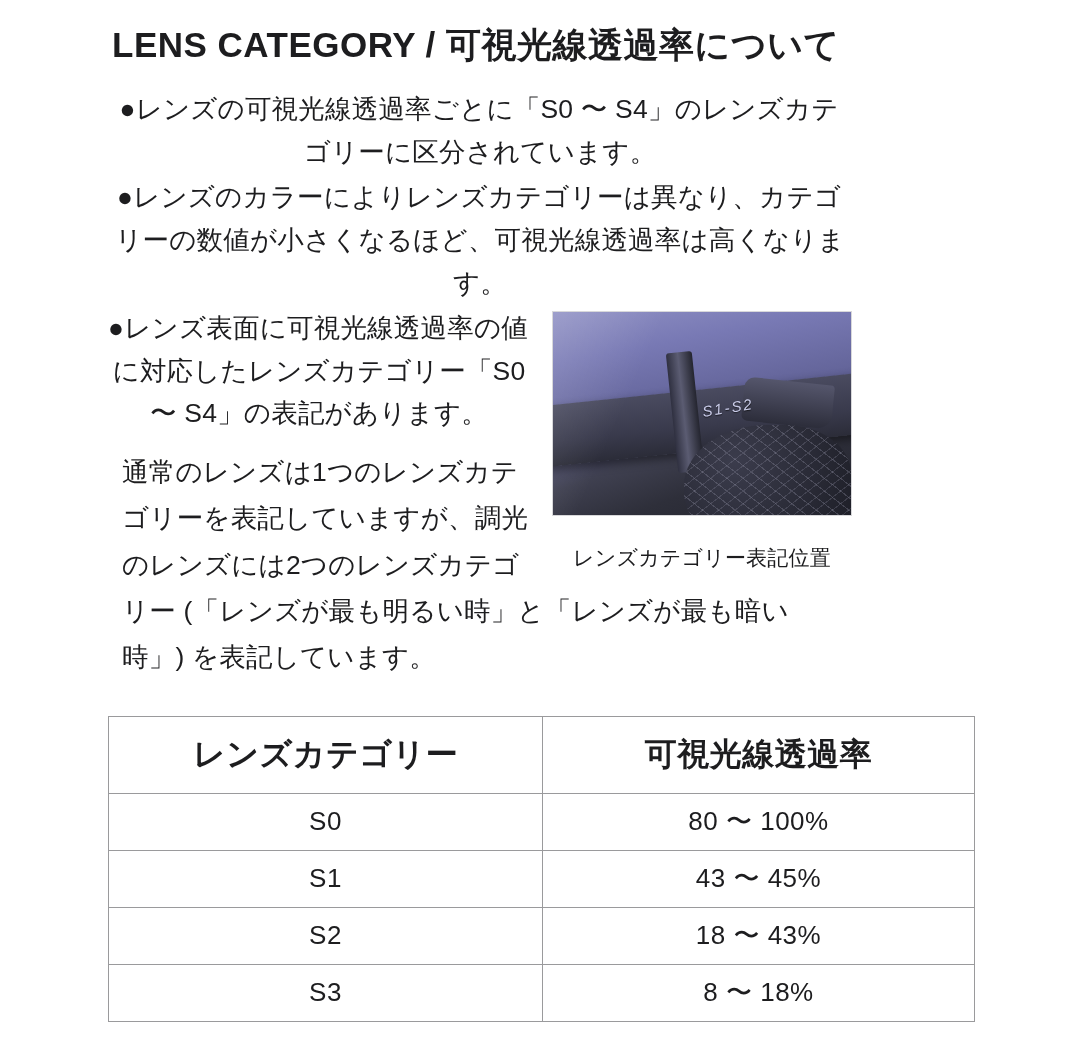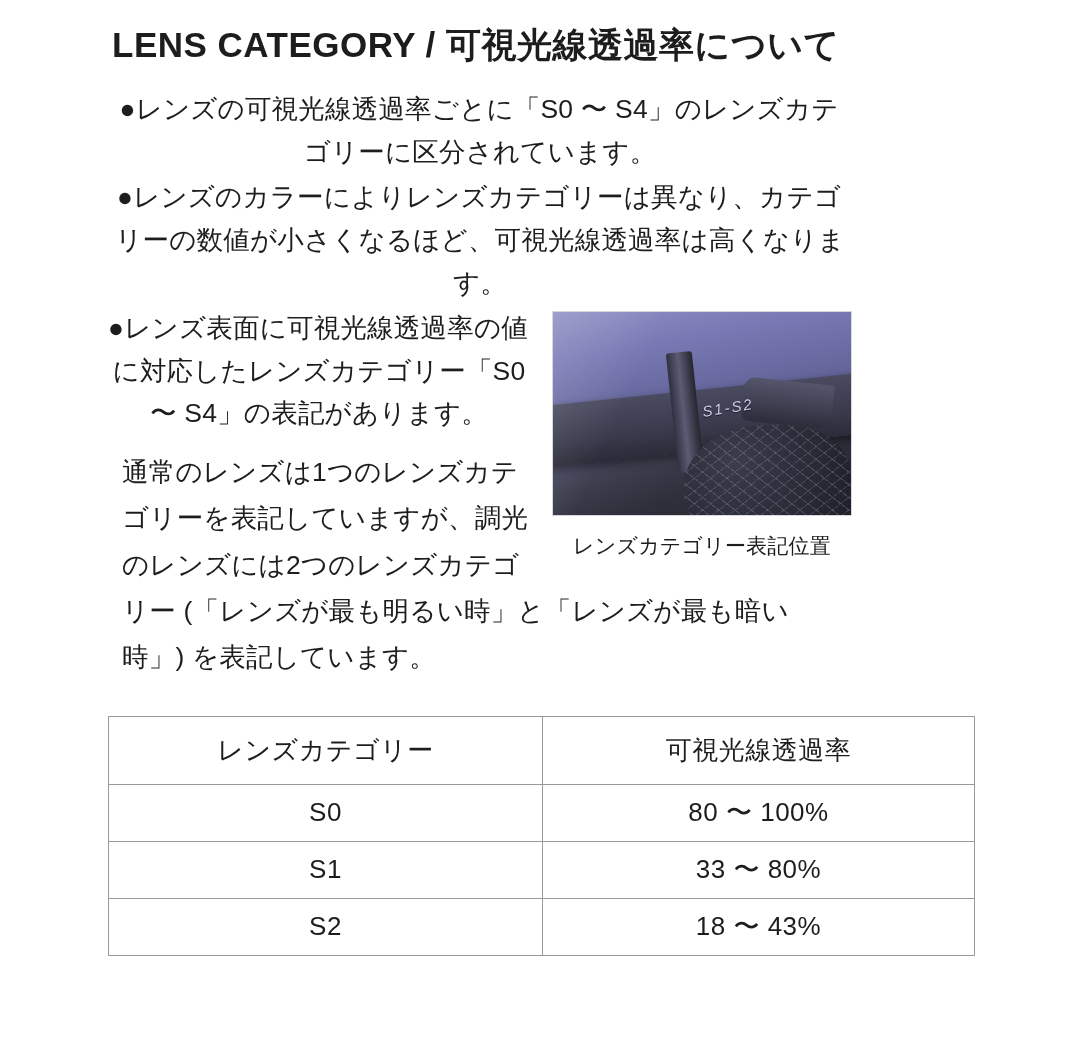--- a/index.html
+++ b/index.html
@@ -125,21 +125,21 @@
     left: -20%;
     top: -30%;
     width: 70%;
     height: 150%;
     background: linear-gradient(100deg, rgba(255,255,255,0.22), rgba(255,255,255,0) 60%);
     transform: rotate(14deg);
   }
   .caption {
     font-size: 21px;
     text-align: center;
-    margin-top: 16px;
+    margin-top: 28px;
     letter-spacing: 0.2px;
     white-space: nowrap;
   }
   .para {
     font-size: 26.5px;
     line-height: 1.74;
     letter-spacing: 0.2px;
     margin: 14px;
   }
   table.cat-table {
@@ -149,23 +149,24 @@
     border-collapse: collapse;
     table-layout: fixed;
   }
   table.cat-table th,
   table.cat-table td {
     border: 1px solid #9a9a9c;
     text-align: center;
     font-weight: normal;
   }
   table.cat-table th {
-    font-size: 26px;
+    font-size: 32px;
     padding: 16px 16px 16px;
     letter-spacing: 0.5px;
+    font-weight: bold;
   }
   table.cat-table td {
     font-size: 26px;
     padding: 10px 0 11px;
     letter-spacing: 0.5px;
   }
   table.cat-table col.c1 { width: 434px; }
   table.cat-table col.c2 { width: 432px; }
 </style>
 </head>
@@ -211,22 +212,26 @@
         <th>可視光線透過率</th>
       </tr>
     </thead>
     <tbody>
       <tr>
         <td>S0</td>
         <td>80 〜 100%</td>
       </tr>
       <tr>
         <td>S1</td>
-        <td>33 〜 80%</td>
+        <td>43 〜 45%</td>
       </tr>
       <tr>
         <td>S2</td>
         <td>18 〜 43%</td>
       </tr>
+      <tr>
+        <td>S3</td>
+        <td>8 〜 18%</td>
+      </tr>
     </tbody>
   </table>
 
 </div>
 
 </body></html>

